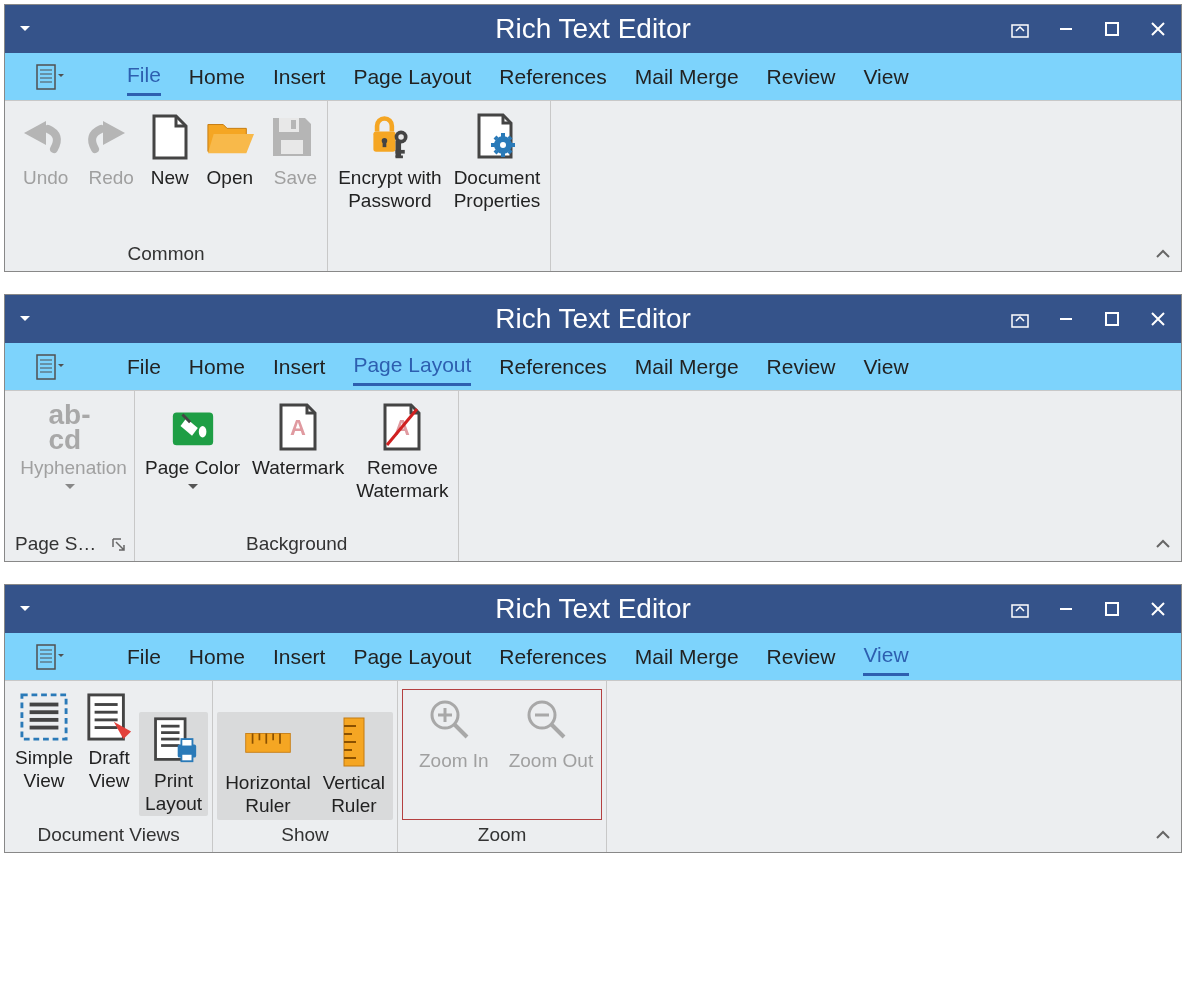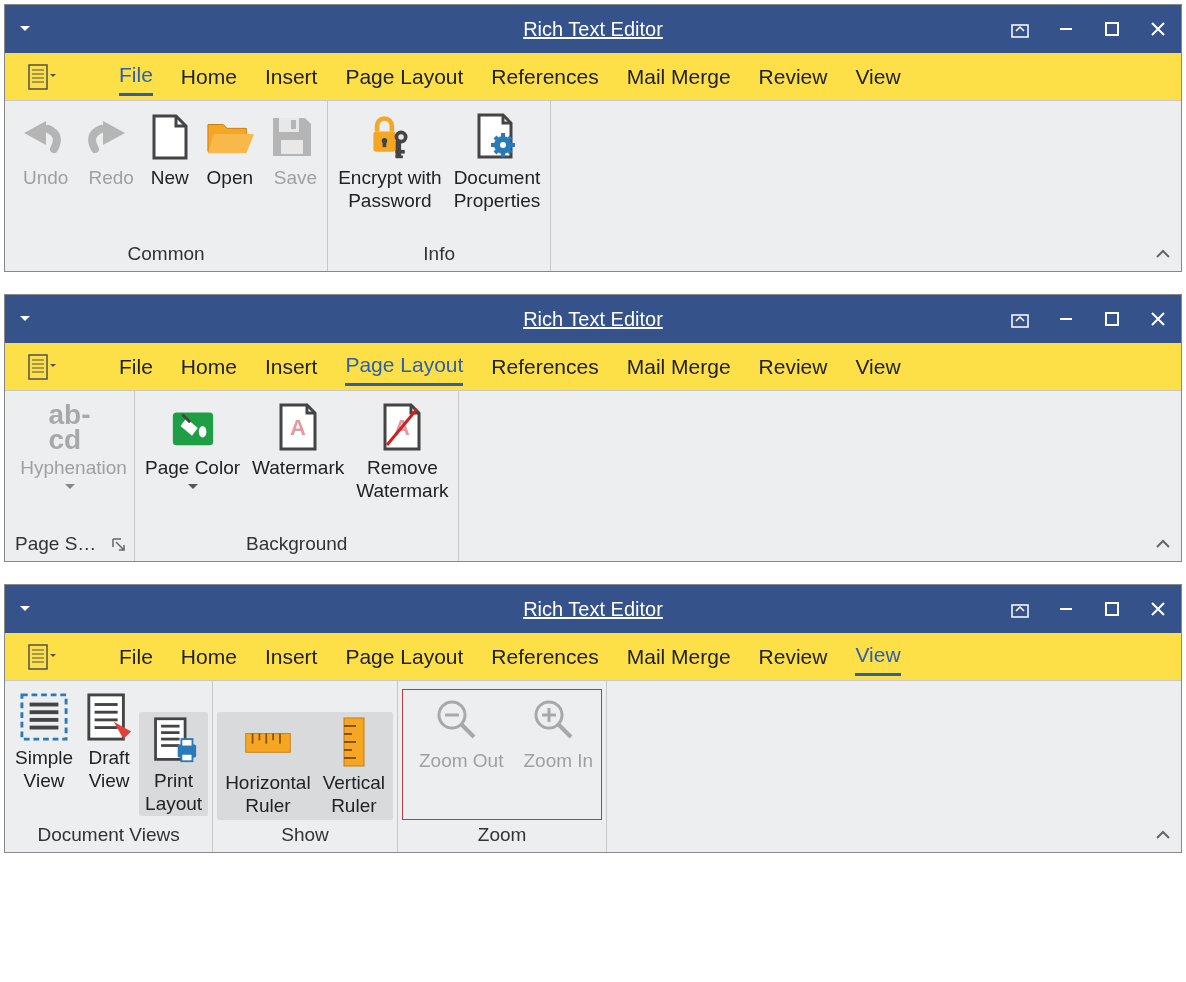--- a/index.html
+++ b/index.html
@@ -1,23 +1,23 @@
 <!DOCTYPE html>
 <html><head>
 <meta charset="utf-8">
 <style>
   * { box-sizing: border-box; margin: 0; padding: 0; }
   body { font-family: "Segoe UI", Arial, sans-serif; background: #fff; padding: 4px; }
   .window { border: 1px solid #888; margin-bottom: 22px; background: #eceef0; }
   .titlebar { background: #35538a; height: 48px; display: flex; align-items: center; color: #fff; position: relative; }
   .tb-qat { width: 40px; height: 100%; display: flex; align-items: center; justify-content: center; cursor: pointer; }
-  .titlebar .app-title { position: absolute; left: 50%; transform: translateX(-50%); font-size: 20px; text-decoration: underline; }
+  .titlebar .app-title { position: absolute; left: 50%; transform: translateX(-50%); font-size: 28px; }
   .tb-right { position: absolute; right: 0; display: flex; height: 100%; }
   .tb-btn { width: 46px; display: flex; align-items: center; justify-content: center; cursor: pointer; }
-  .tabs { display: flex; align-items: center; height: 48px; background: #fde047; border-bottom: 1px solid #c8c8c8; padding-left: 14px; font-size: 21px; }
+  .tabs { display: flex; align-items: center; height: 48px; background: #7dd3fc; border-bottom: 1px solid #c8c8c8; padding-left: 22px; font-size: 21px; }
   .doc-selector { width: 46px; height: 44px; display:flex; align-items:center; justify-content:center; cursor:pointer; color:#404040;}
   .tabs .spacer { width: 40px; }
   .tab { padding: 8px 14px; cursor: pointer; color:#222; }
   .tab.active { color: #2d5fb0; }
   .tab.active .tab-label { border-bottom: 3px solid #2d5fb0; padding-bottom: 6px; margin-bottom: -6px; display: inline-block;}
   .ribbon { display: flex; align-items: stretch; background: #eceef0; min-height: 170px; position: relative; }
   .group { display: flex; flex-direction: column; border-right: 1px solid #c8c8c8; padding: 8px 4px 0 4px; }
   .group-body { display: flex; flex: 1; align-items:flex-start;}
   .group-label { text-align: center; font-size: 19px; color:#333; padding: 4px 0 6px 0; position: relative; }
   .item { display: flex; flex-direction: column; align-items: center; padding: 4px 6px 0 6px; cursor:pointer; }
@@ -174,21 +174,20 @@
                     <line x1="8" y1="-8" x2="6" y2="-6"></line>
                     <line x1="-8" y1="8" x2="-6" y2="6"></line>
                     <line x1="8" y1="8" x2="6" y2="6"></line>
                   </g>
                 </g>
               </svg>
             </div>
           <div class="item-label"><span>Document</span><br><span>Properties</span></div>
         </div>
       </div>
-      <div class="group-label">Info</div>
     </div>
     <div class="collapse">
       <svg width="16" height="10" viewBox="0 0 16 10">
           <path d="M2 8 L8 2 L14 8" fill="none" stroke="#666" stroke-width="2"></path>
         </svg>
     </div>
   </div>
 </div>
 
 <div class="window">
@@ -451,35 +450,35 @@
       </div>
       <div class="group-label">Show</div>
     </div>
     <div class="group">
       <div class="group-body highlight-red">
         <div class="item disabled">
           <div class="ico">
               <svg width="46" height="46" viewBox="0 0 46 46">
                 <circle cx="18" cy="18" r="13" fill="none" stroke="#a8a8a8" stroke-width="3"></circle>
                 <line x1="11" y1="18" x2="25" y2="18" stroke="#a8a8a8" stroke-width="3"></line>
+                <line x1="18" y1="11" x2="18" y2="25" stroke="#a8a8a8" stroke-width="3"></line>
                 <line x1="27" y1="27" x2="40" y2="40" stroke="#a8a8a8" stroke-width="4"></line>
               </svg>
             </div>
-          <div class="item-label">Zoom Out</div>
+          <div class="item-label">Zoom In</div>
         </div>
         <div class="item disabled">
           <div class="ico">
               <svg width="46" height="46" viewBox="0 0 46 46">
                 <circle cx="18" cy="18" r="13" fill="none" stroke="#a8a8a8" stroke-width="3"></circle>
                 <line x1="11" y1="18" x2="25" y2="18" stroke="#a8a8a8" stroke-width="3"></line>
-                <line x1="18" y1="11" x2="18" y2="25" stroke="#a8a8a8" stroke-width="3"></line>
                 <line x1="27" y1="27" x2="40" y2="40" stroke="#a8a8a8" stroke-width="4"></line>
               </svg>
             </div>
-          <div class="item-label">Zoom In</div>
+          <div class="item-label">Zoom Out</div>
         </div>
       </div>
       <div class="group-label">Zoom</div>
     </div>
     <div class="collapse"><svg width="16" height="10" viewBox="0 0 16 10">
           <path d="M2 8 L8 2 L14 8" fill="none" stroke="#666" stroke-width="2"></path>
         </svg></div>
   </div>
 </div>
 

